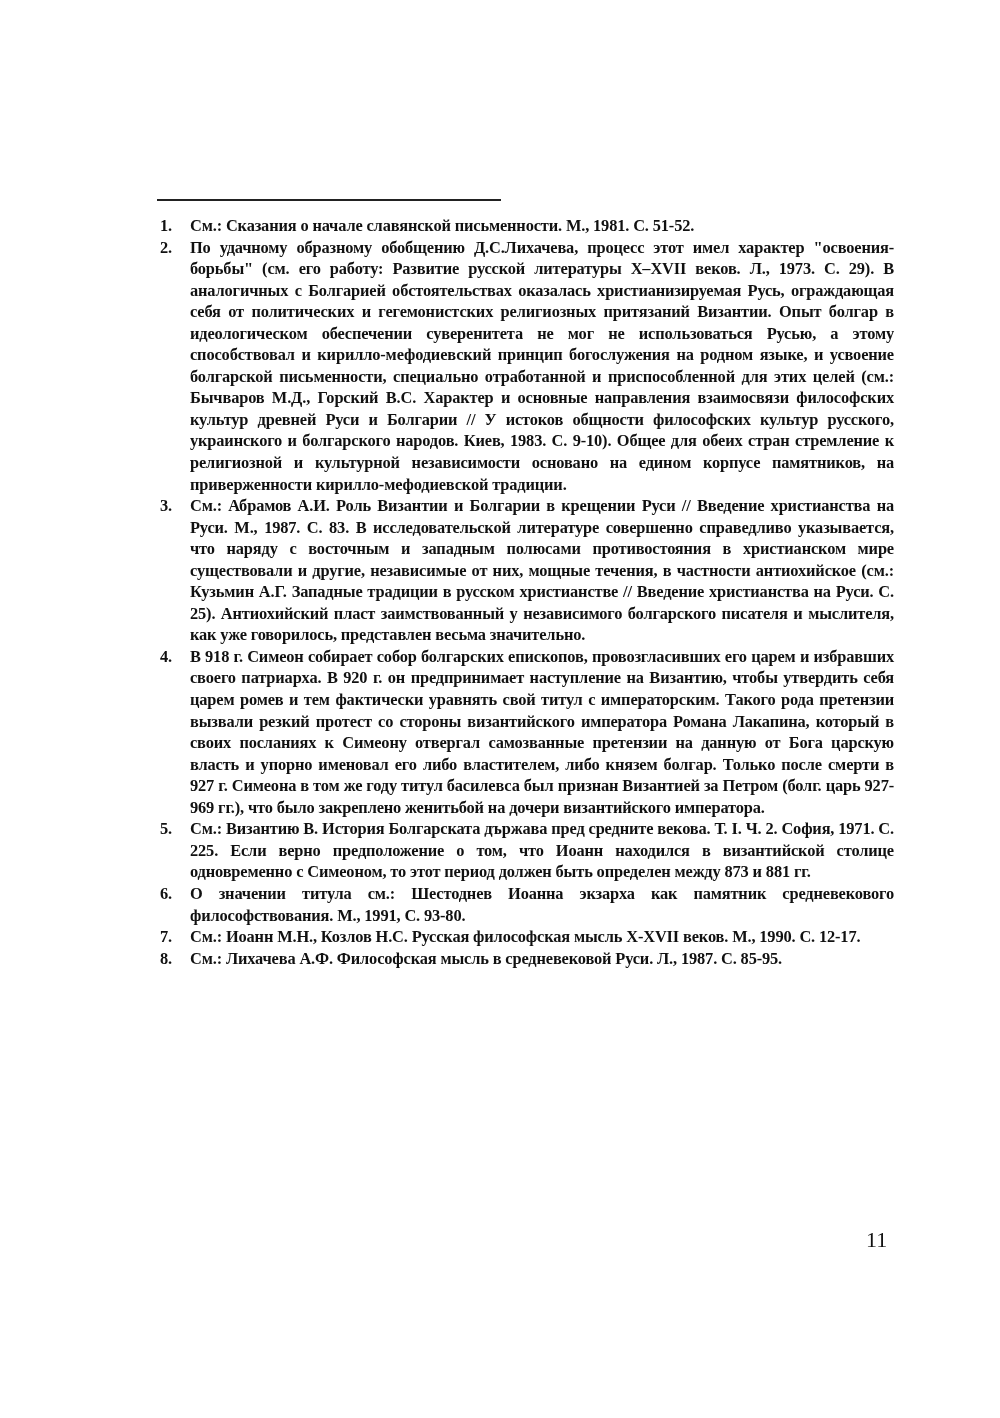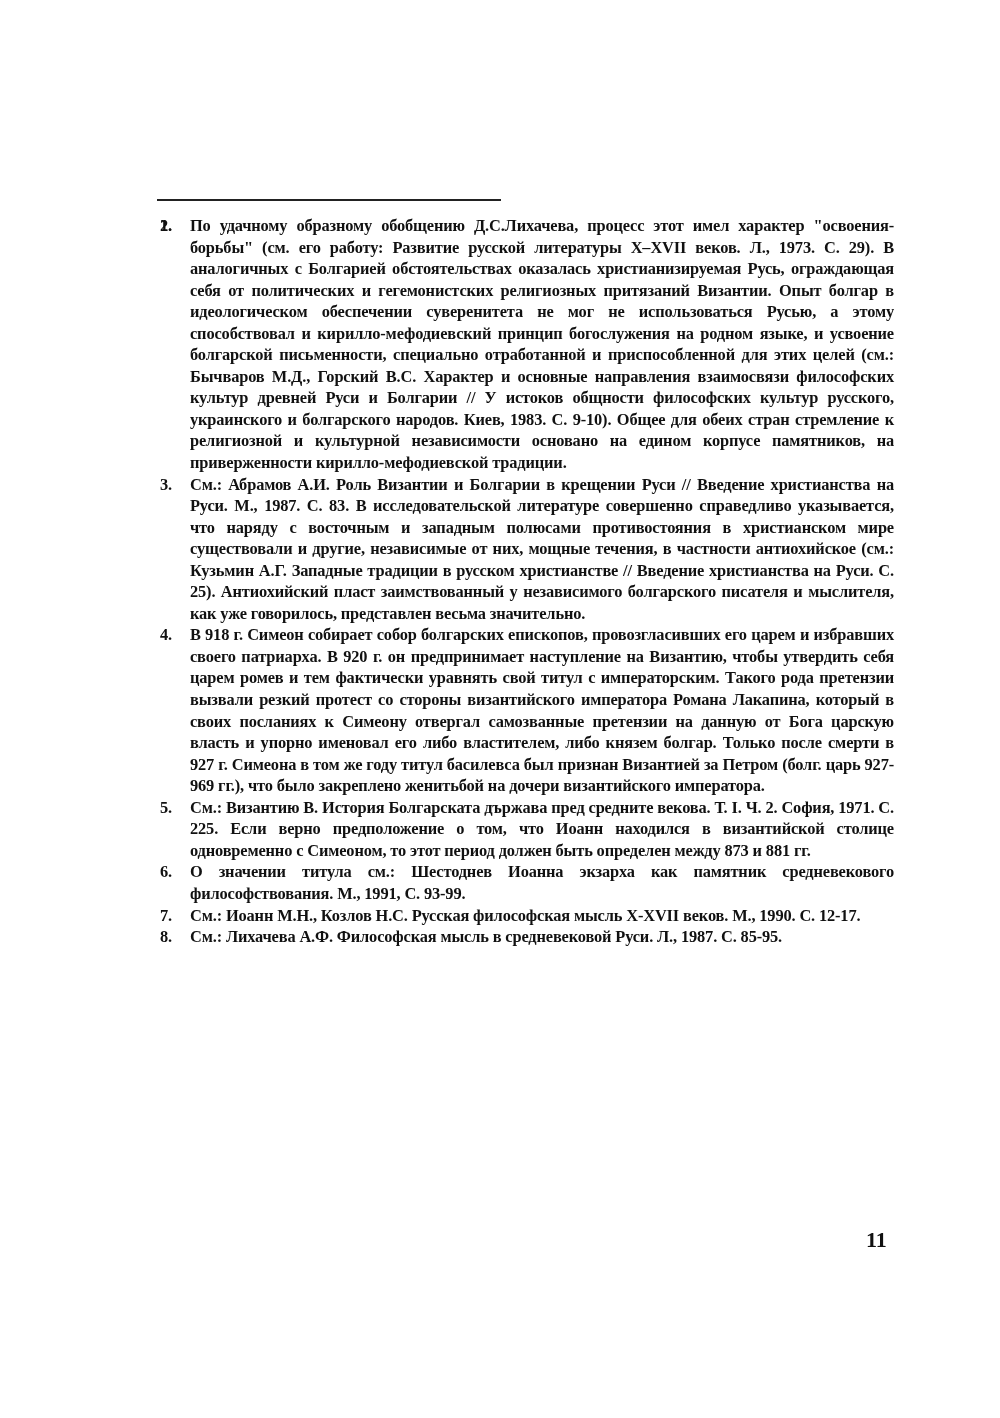--- a/index.html
+++ b/index.html
@@ -5,50 +5,51 @@
   html, body { margin:0; padding:0; background:#ffffff; }
   body { width:1000px; height:1418px; position:relative; overflow:hidden;
          font-family:"Liberation Serif", serif; color:#111; }
   .rule { position:absolute; left:157px; top:199px; width:344px; height:2px; background:#222; }
   .notes { position:absolute; left:160px; top:215px; width:734px; margin:0; padding:0; list-style:none; }
   .note { position:relative; padding-left:30px; font-size:16.4px; line-height:21.55px;
           text-align:justify; letter-spacing:-0.15px; font-weight:bold; font-stretch:condensed; }
   .note-num { position:absolute; left:0; top:0; width:26px; }
   .note-text { display:inline; }
   .it { }
-  .page-num { position:absolute; left:866px; top:1227px; font-size:22px; font-weight:bold; }
+  .page-num { position:absolute; left:866px; top:1227px; font-size:22px; font-weight:normal; }
 </style>
 </head>
 <body>
 
 <div class="rule"></div>
 
 <ol class="notes">
   <li class="note">
     <span class="note-num">1.</span>
+    <span class="note-text">См.: Сказания о начале славянской письменности. М., 1981. С. 51-52.</span>
   </li>
   <li class="note">
     <span class="note-num">2.</span>
     <span class="note-text">По удачному образному обобщению Д.С.Лихачева, процесс этот имел характер "освоения-борьбы" (см. его работу: Развитие русской литературы X–XVII веков. Л., 1973. С. 29). В аналогичных с Болгарией обстоятельствах оказалась христианизируемая Русь, ограждающая себя от политических и гегемонистских религиозных притязаний Византии. Опыт болгар в идеологическом обеспечении суверенитета не мог не использоваться Русью, а этому способствовал и кирилло-мефодиевский принцип богослужения на родном языке, и усвоение болгарской письменности, специально отработанной и приспособленной для этих целей (см.: </span><span class="note-text it">Бычваров М.Д., Горский В.С.</span><span class="note-text"> Характер и основные направления взаимосвязи философских культур древней Руси и Болгарии // У истоков общности философских культур русского, украинского и болгарского народов. Киев, 1983. С. 9-10). Общее для обеих стран стремление к религиозной и культурной независимости основано на едином корпусе памятников, на приверженности кирилло-мефодиевской традиции.</span>
   </li>
   <li class="note">
     <span class="note-num">3.</span>
     <span class="note-text">См.: </span><span class="note-text it">Абрамов А.И.</span><span class="note-text"> Роль Византии и Болгарии в крещении Руси // Введение христианства на Руси. М., 1987. С. 83. В исследовательской литературе совершенно справедливо указывается, что наряду с восточным и западным полюсами противостояния в христианском мире существовали и другие, независимые от них, мощные течения, в частности антиохийское (см.: </span><span class="note-text it">Кузьмин А.Г.</span><span class="note-text"> Западные традиции в русском христианстве // Введение христианства на Руси. С. 25). Антиохийский пласт заимствованный у независимого болгарского писателя и мыслителя, как уже говорилось, представлен весьма значительно.</span>
   </li>
   <li class="note">
     <span class="note-num">4.</span>
     <span class="note-text">В 918 г. Симеон собирает собор болгарских епископов, провозгласивших его царем и избравших своего патриарха. В 920 г. он предпринимает наступление на Византию, чтобы утвердить себя царем ромев и тем фактически уравнять свой титул с императорским. Такого рода претензии вызвали резкий протест со стороны византийского императора Романа Лакапина, который в своих посланиях к Симеону отвергал самозванные претензии на данную от Бога царскую власть и упорно именовал его либо властителем, либо князем болгар. Только после смерти в 927 г. Симеона в том же году титул басилевса был признан Византией за Петром (болг. царь 927-969 гг.), что было закреплено женитьбой на дочери византийского императора.</span>
   </li>
   <li class="note">
     <span class="note-num">5.</span>
     <span class="note-text">См.: </span><span class="note-text it">Византию В.</span><span class="note-text"> История Болгарската държава пред средните векова. Т. I. Ч. 2. София, 1971. С. 225. Если верно предположение о том, что Иоанн находился в византийской столице одновременно с Симеоном, то этот период должен быть определен между 873 и 881 гг.</span>
   </li>
   <li class="note">
     <span class="note-num">6.</span>
-    <span class="note-text">О значении титула см.: Шестоднев Иоанна экзарха как памятник средневекового философствования. М., 1991, С. 93-99.</span>
+    <span class="note-text">О значении титула см.: Шестоднев Иоанна экзарха как памятник средневекового философствования. М., 1991, С. 93-80.</span>
   </li>
   <li class="note">
     <span class="note-num">7.</span>
     <span class="note-text">См.: </span><span class="note-text it">Иоанн М.Н., Козлов Н.С.</span><span class="note-text"> Русская философская мысль X-XVII веков. М., 1990. С. 12-17.</span>
   </li>
   <li class="note">
     <span class="note-num">8.</span>
     <span class="note-text">См.: </span><span class="note-text it">Лихачева А.Ф.</span><span class="note-text"> Философская мысль в средневековой Руси. Л., 1987. С. 85-95.</span>
   </li>
 </ol>

